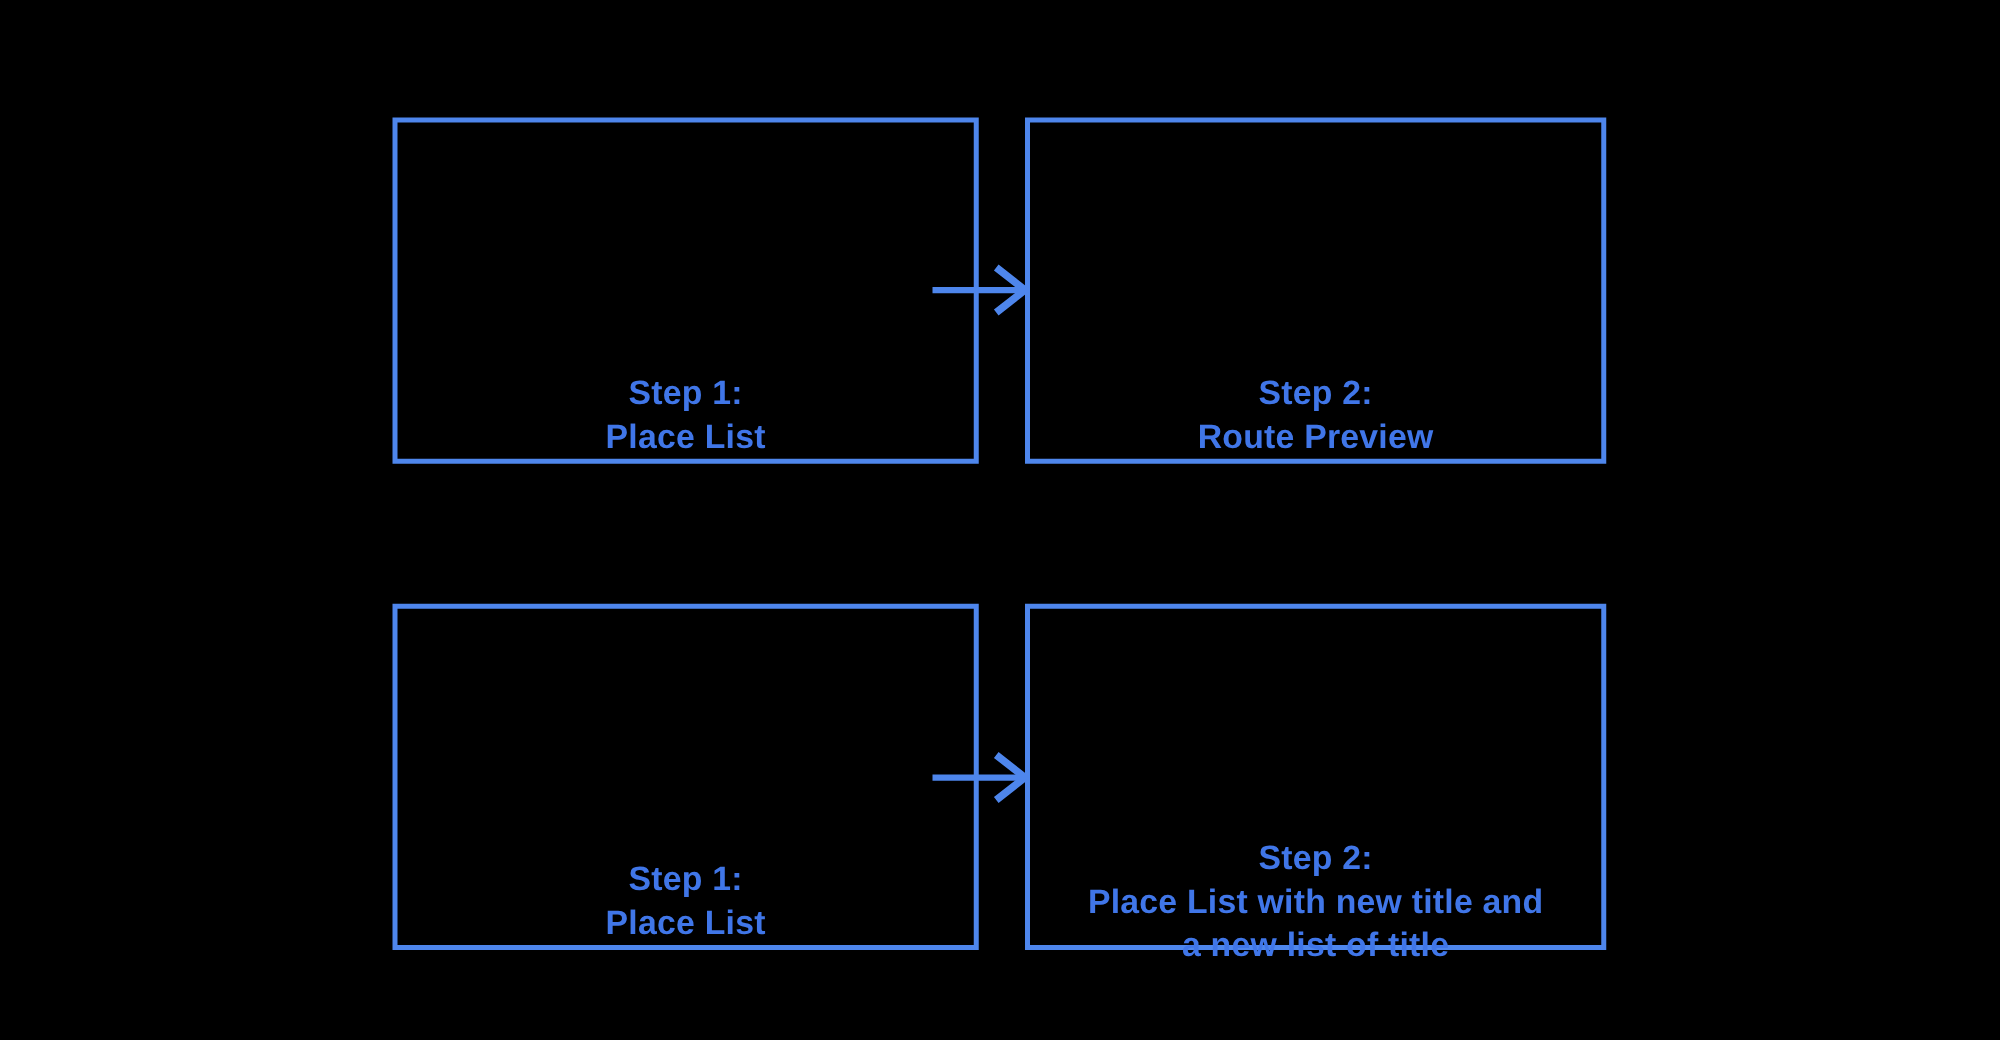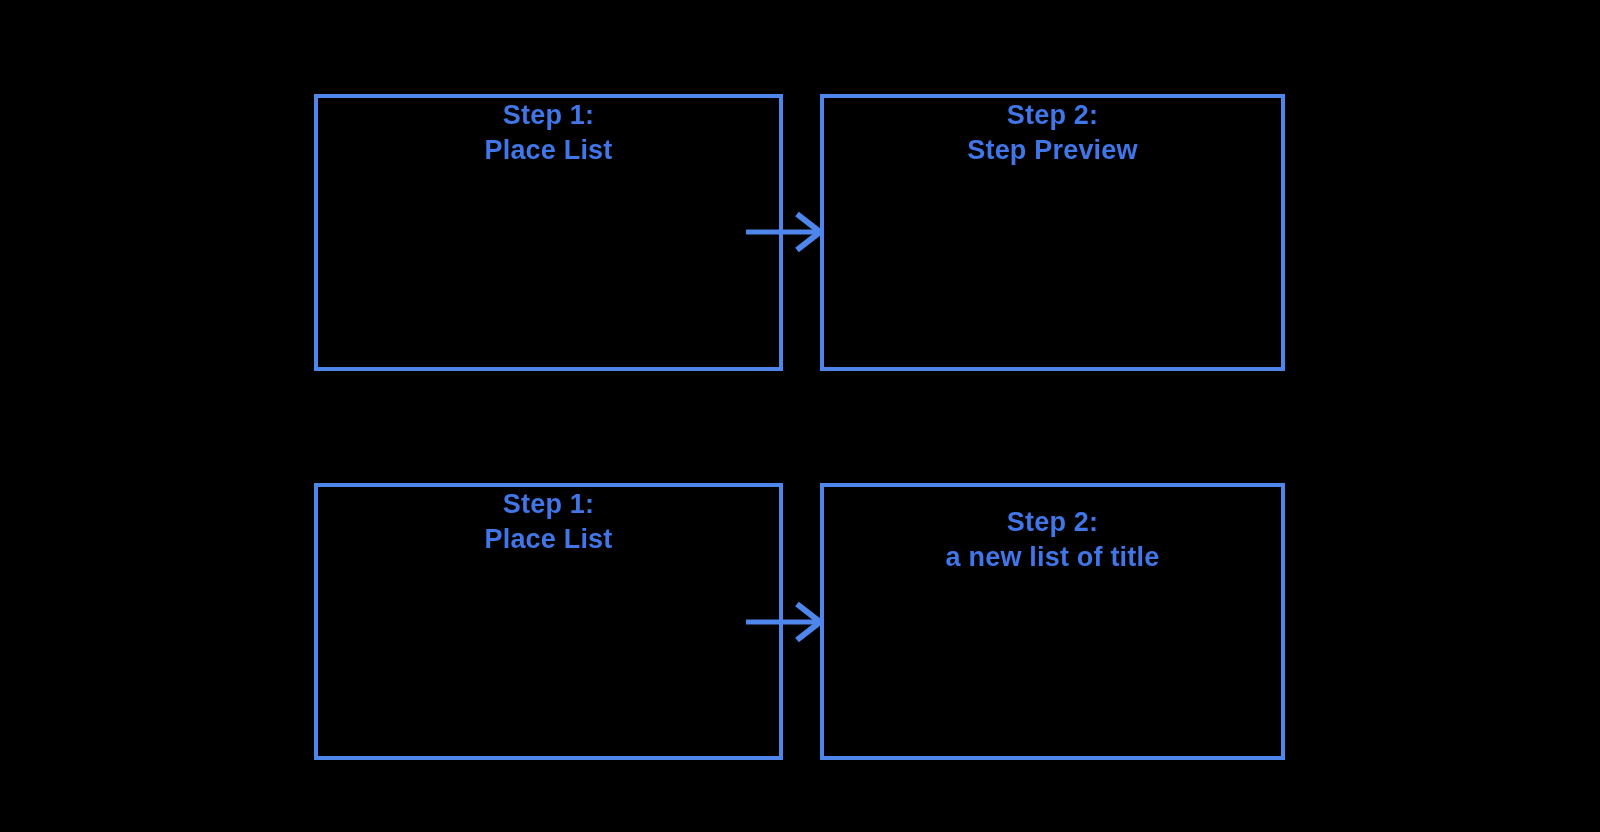--- a/index.html
+++ b/index.html
@@ -17,21 +17,21 @@
   .canvas{
     position:relative;
     width:1600px;height:832px;
     background:var(--bg);
   }
   .box{
     position:absolute;
     border:4px solid var(--stroke);
     background:transparent;
     display:flex;
-    align-items:flex-start;
+    align-items:flex-end;
     justify-content:center;
     text-align:center;
   }
   .label{
     color:var(--text);
     font-size:27px;
     font-weight:bold;
     line-height:35px;
     letter-spacing:0.2px;
   }
@@ -65,36 +65,37 @@
   </div>
 
   <svg class="arrow pos-arrow-top" viewBox="0 0 80 50" fill="none" xmlns="http://www.w3.org/2000/svg">
     <line x1="2" y1="25" x2="72" y2="25" stroke-width="5"></line>
     <polyline points="53,7 76,25 53,43" stroke-width="6" fill="none"></polyline>
   </svg>
 
   <div class="box pos-box-tr">
     <div class="label">
       <div>Step 2:</div>
-      <div>Step Preview</div>
+      <div>Route Preview</div>
     </div>
   </div>
 
   <div class="box pos-box-bl">
     <div class="label">
       <div>Step 1:</div>
       <div>Place List</div>
     </div>
   </div>
 
   <svg class="arrow pos-arrow-bottom" viewBox="0 0 80 50" fill="none" xmlns="http://www.w3.org/2000/svg">
     <line x1="2" y1="25" x2="72" y2="25" stroke-width="5"></line>
     <polyline points="53,7 76,25 53,43" stroke-width="6" fill="none"></polyline>
   </svg>
 
   <div class="box pos-box-br">
     <div class="label label--shift">
       <div>Step 2:</div>
+      <div>Place List with new title and</div>
       <div>a new list of title</div>
     </div>
   </div>
 
 </div>
 
 </body></html>

